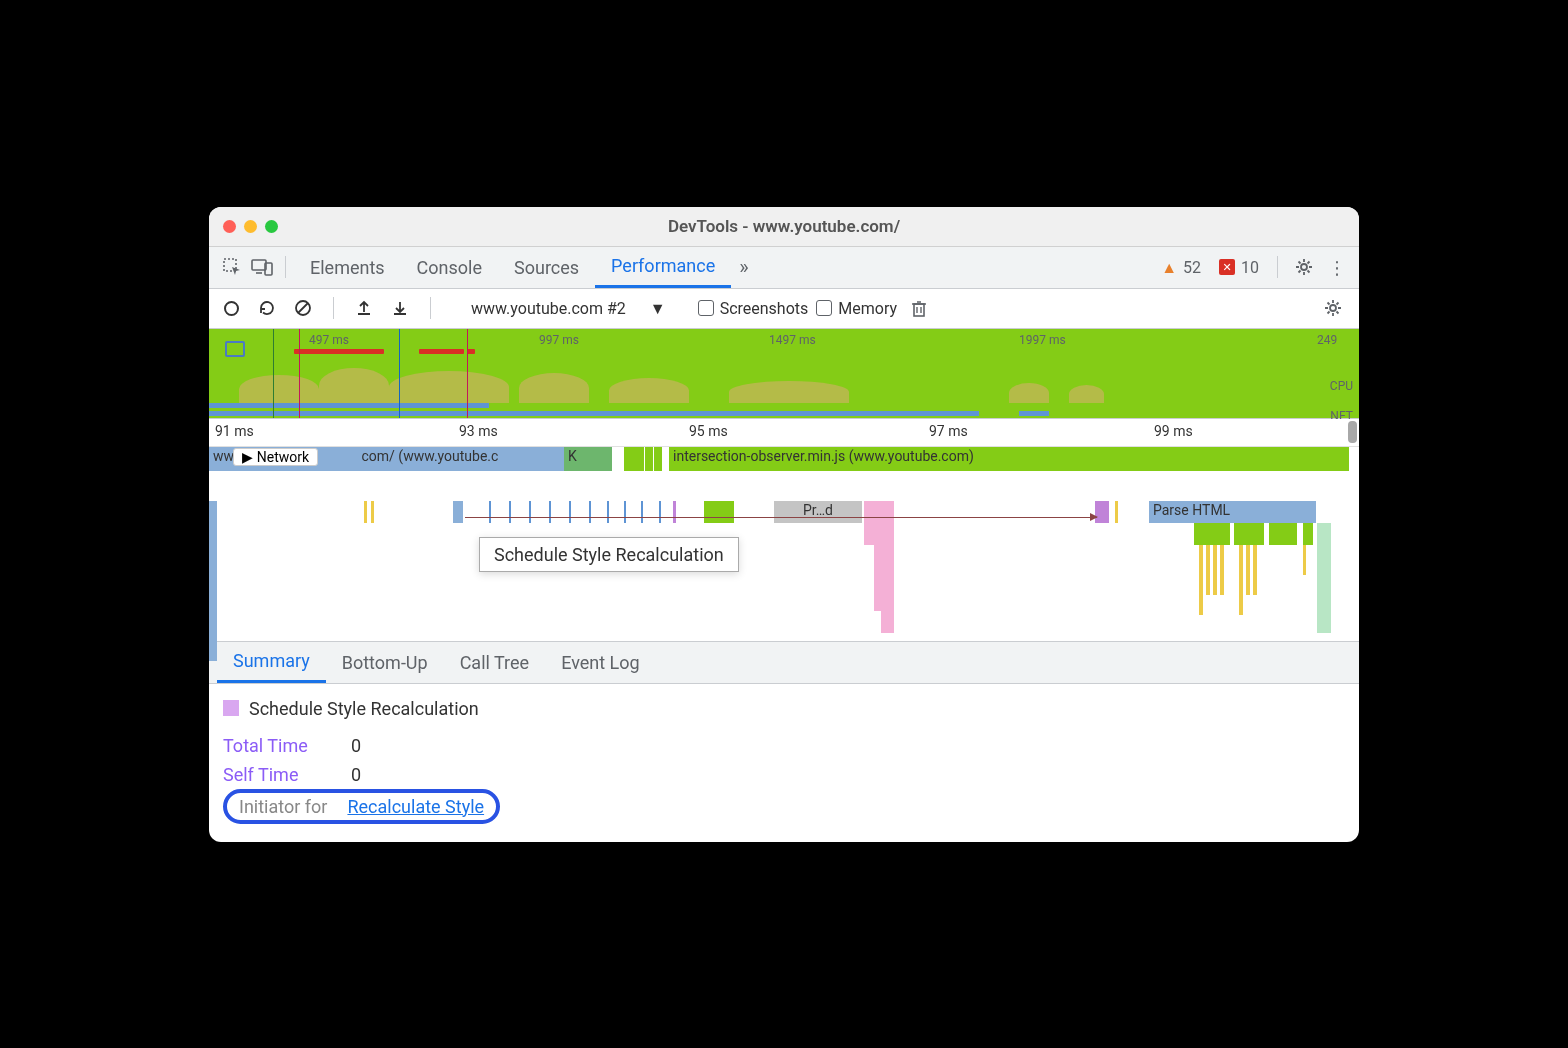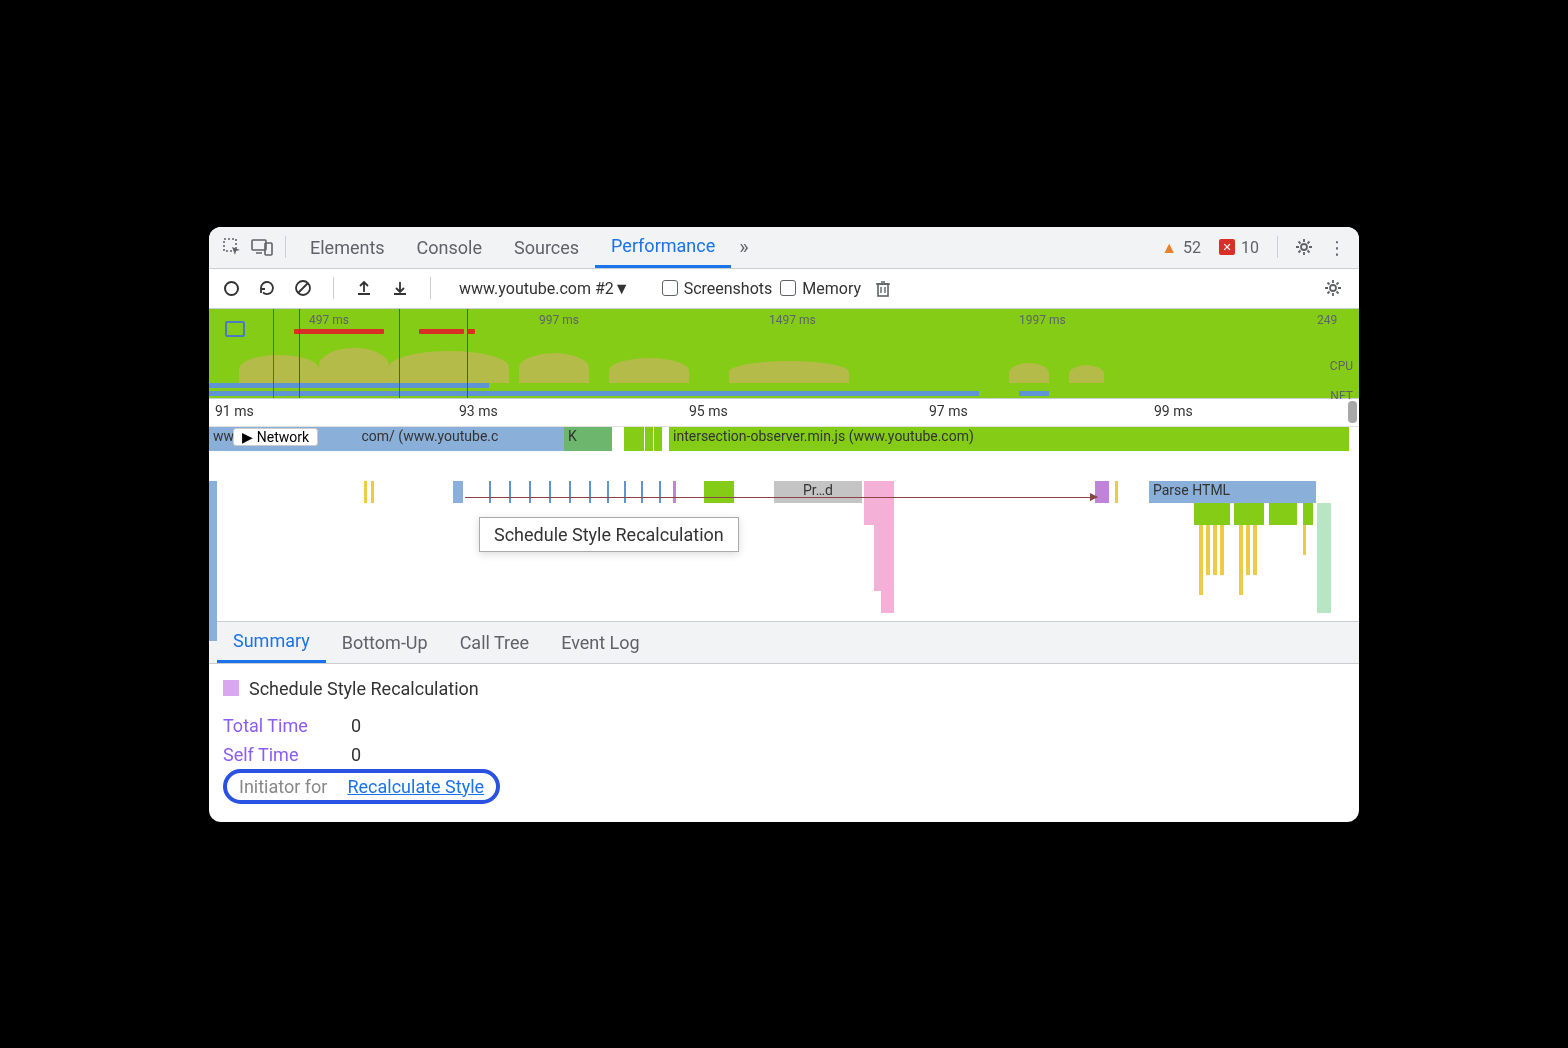--- a/index.html
+++ b/index.html
@@ -79,21 +79,21 @@
 .divider { width:1px; height:22px; background:#cacdd1; margin:0 8px;}
 .gear { font-size:20px; color:#5f6368; cursor:pointer; padding:0 8px;}
 .more-v { font-size:18px; color:#5f6368; cursor:pointer; padding:0 6px; letter-spacing:-1px;}
 
 .perf-toolbar {
   display:flex; align-items:center; height:40px; padding:0 8px; border-bottom:1px solid #cacdd1;
   background:#fff; gap:8px; font-size:16px; color:#333;
 }
 .tool-icon { width:28px; height:28px; display:flex; align-items:center; justify-content:center; cursor:pointer; color:#5f6368;}
 .record-circle { width:15px; height:15px; border-radius:50%; border:2px solid #333;}
-.dropdown-sel { display:flex; align-items:center; margin-left:12px;}
+.dropdown-sel { display:flex; align-items:center; gap:24px; margin-left:24px;}
 .cbx { display:flex; align-items:center; gap:6px;}
 .cbx-box { width:16px; height:16px; border:1.5px solid #5f6368; border-radius:3px;}
 
 .overview {
   height: 90px;
   background: #84cc16;
   position: relative;
   border-bottom: 1px solid #cacdd1;
 }
 .ov-ticks { position:absolute; top:4px; left:0; right:0; display:flex; font-size:12px; color:#5f6368;}
@@ -152,20 +152,28 @@
 .initiator-row { position:relative; display:inline-flex; gap:20px; padding:6px 10px 6px 0; align-items:center;}
 .highlight-ring { border:4px solid #2952e3; border-radius:18px; padding:3px 12px;}
 .link { color:#1a73e8; text-decoration:underline; cursor:pointer;}
 svg { display:block; }
 </style>
 </head>
 <body>
 
 <div class="window">
 
+  <div class="titlebar">
+    <div class="traffic-lights">
+      <div class="tl red"></div>
+      <div class="tl yellow"></div>
+      <div class="tl green"></div>
+    </div>
+    <div class="window-title">DevTools - www.youtube.com/</div>
+  </div>
 
   <div class="main-tabs">
     <div class="icon-btn">
       <svg width="20" height="20" viewBox="0 0 20 20">
           <rect x="2" y="2" width="12" height="12" fill="none" stroke="#5f6368" stroke-width="1.6" stroke-dasharray="2 2"></rect>
           <path d="M10 10 L18 13 L14 14 L13 18 Z" fill="#5f6368"></path>
         </svg>
     </div>
     <div class="icon-btn">
       <svg width="22" height="18" viewBox="0 0 22 18">

